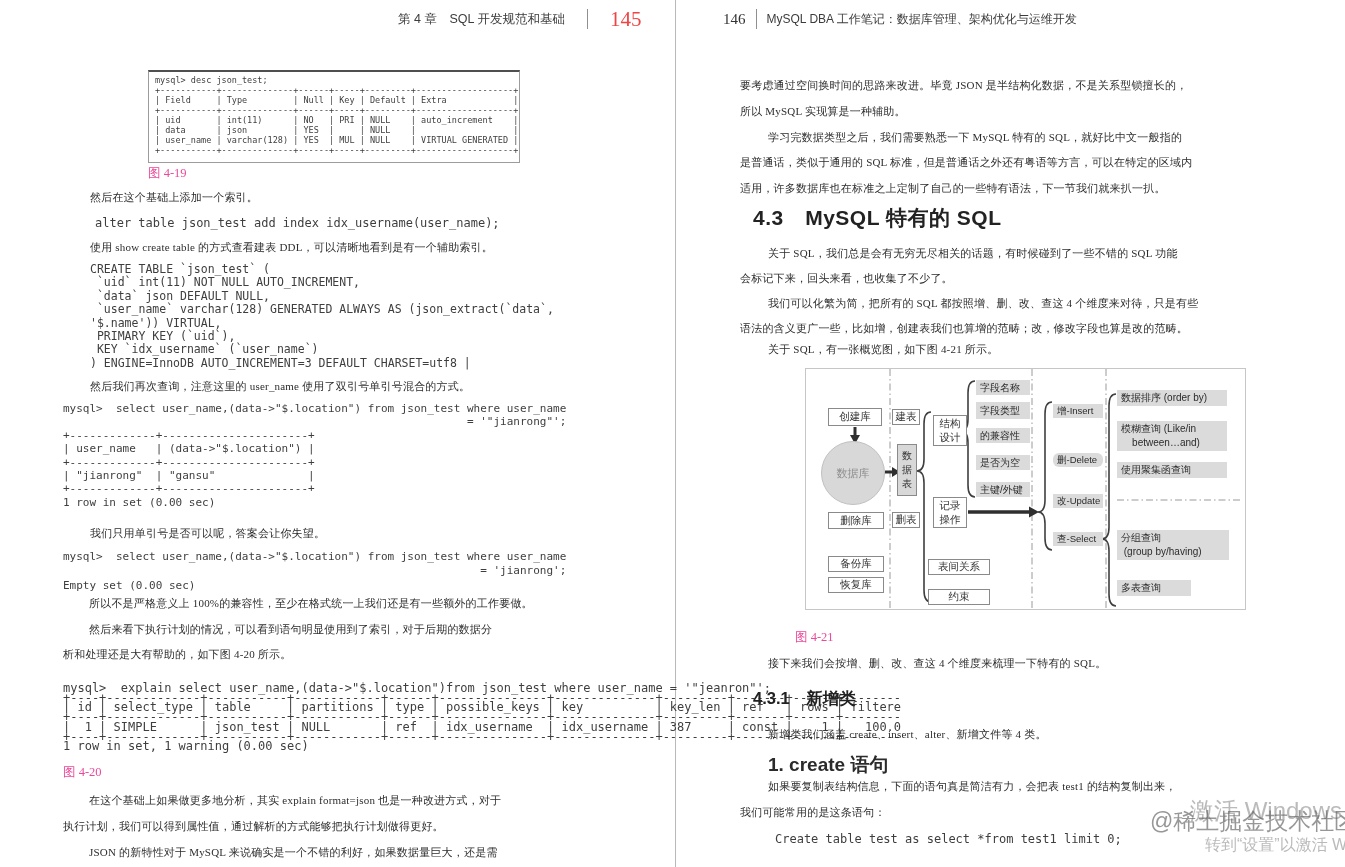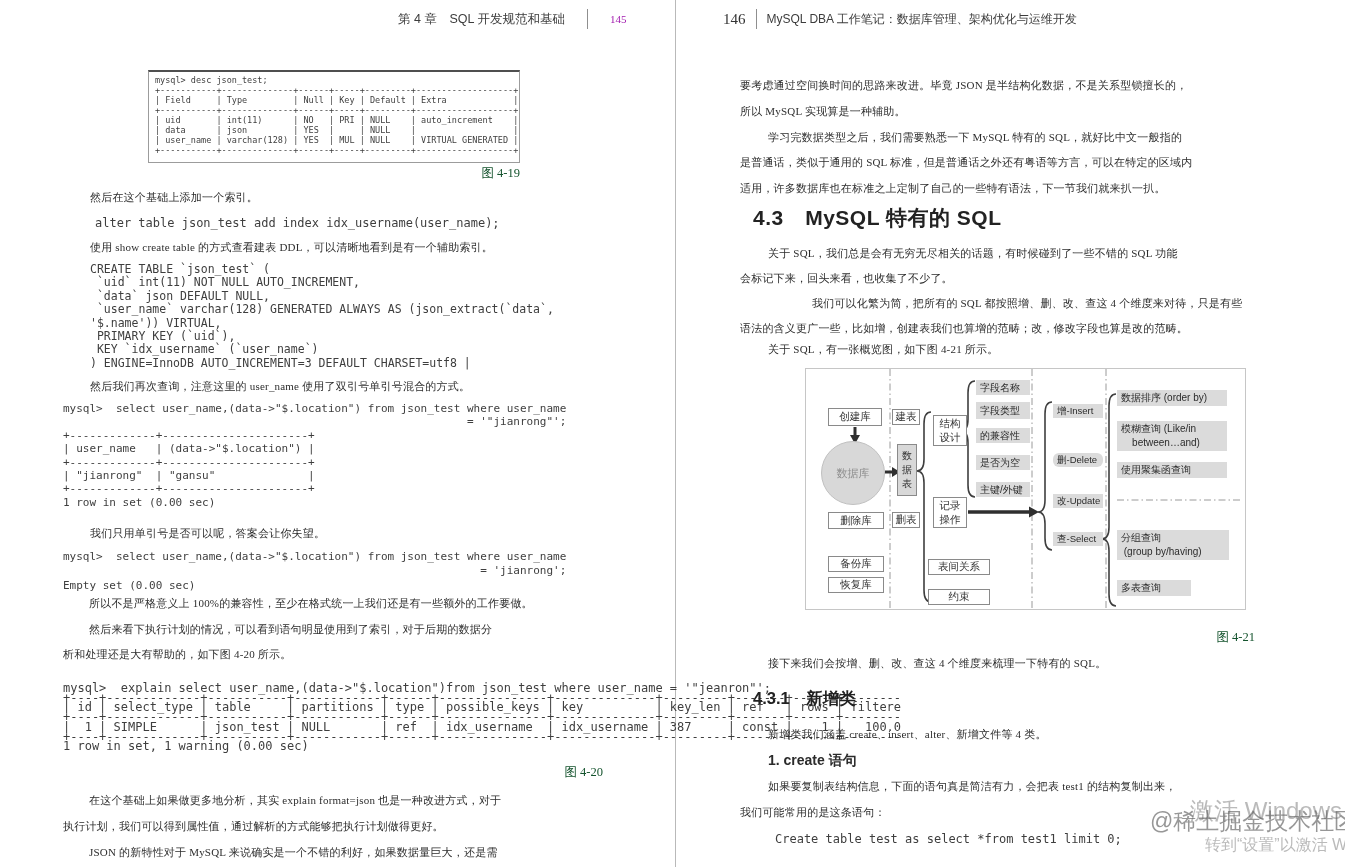--- a/index.html
+++ b/index.html
@@ -1,21 +1,21 @@
 <!DOCTYPE html>
 <html><head>
 <meta charset="utf-8">
 <style>
   html,body{margin:0;padding:0;}
   body{width:1345px;height:867px;position:relative;background:#ffffff;overflow:hidden;
        font-family:"Liberation Serif","DejaVu Serif",serif;color:#2d2d2d;}
   .abs{position:absolute;}
   .tline{position:absolute;white-space:nowrap;font-size:11px;letter-spacing:.2px;color:#2d2d2d;font-family:Liberation Serif, serif;}
   .mono{position:absolute;font-family:"DejaVu Sans Mono",monospace;white-space:pre;color:#3e3e3e;}
-  .caption{position:absolute;text-align:right;font-size:12.5px;color:#14532d;}
+  .caption{position:absolute;text-align:left;font-size:12.5px;color:#ec4899;}
   .sans{font-family:"Liberation Sans",sans-serif;}
   .pagediv{position:absolute;left:675px;top:0;width:1px;height:867px;background:#b9b9b9;}
   .hdrbar{width:1px;height:20px;background:#8f8f8f;}
   .fig19{position:absolute;left:148px;top:70px;width:372px;height:93px;background:#fff;
          border:1px solid #9c9c9c;border-top:2.5px solid #4f4f4f;padding:3px 6px;box-sizing:border-box;}
   .fig19 pre{margin:0;font-family:"DejaVu Sans Mono",monospace;font-size:8.5px;line-height:10px;color:#3e3e3e;}
   .figwrap{position:absolute;left:795px;top:366px;width:460px;height:246px;}
   .fbox{position:absolute;border:1px solid #8a8a8a;background:#fff;color:#333;
         font:10.5px/1.25 "Liberation Sans",sans-serif;display:flex;align-items:center;justify-content:center;
         text-align:center;white-space:pre;box-sizing:border-box;}
@@ -27,21 +27,21 @@
   .wm{position:absolute;font-family:"Liberation Sans",sans-serif;white-space:nowrap;}
 </style>
 </head>
 <body>
 
 <div class="pagediv"></div>
 
 <div class="abs" style="left:398px;top:8px;height:22px;display:flex;align-items:center;gap:22px;">
   <span class="sans" style="font-size:12.5px;color:#3c3c3c;">第 4 章　SQL 开发规范和基础</span>
   <span class="hdrbar"></span>
-  <span style="font-size:11px;color:#a21caf;">145</span>
+  <span style="font-size:21px;color:#ef4444;">145</span>
 </div>
 
 <div class="fig19">
   <pre>mysql&gt; desc json_test;
 +-----------+--------------+------+-----+---------+-------------------+
 | Field     | Type         | Null | Key | Default | Extra             |
 +-----------+--------------+------+-----+---------+-------------------+
 | uid       | int(11)      | NO   | PRI | NULL    | auto_increment    |
 | data      | json         | YES  |     | NULL    |                   |
 | user_name | varchar(128) | YES  | MUL | NULL    | VIRTUAL GENERATED |
@@ -95,21 +95,21 @@
 </div>
 
 <div class="tline" style="left:740px;top:78px;">要考虑通过空间换时间的思路来改进。毕竟 JSON 是半结构化数据，不是关系型锁擅长的，</div>
 <div class="tline" style="left:740px;top:104px;">所以 MySQL 实现算是一种辅助。</div>
 <div class="tline" style="left:768px;top:130px;">学习完数据类型之后，我们需要熟悉一下 MySQL 特有的 SQL，就好比中文一般指的</div>
 <div class="tline" style="left:740px;top:155px;">是普通话，类似于通用的 SQL 标准，但是普通话之外还有粤语等方言，可以在特定的区域内</div>
 <div class="tline" style="left:740px;top:181px;">适用，许多数据库也在标准之上定制了自己的一些特有语法，下一节我们就来扒一扒。</div>
 <div class="abs sans" style="left:753px;top:204px;font-size:21px;font-weight:bold;letter-spacing:.5px;color:#222;white-space:nowrap;">4.3　MySQL 特有的 SQL</div>
 <div class="tline" style="left:768px;top:246px;">关于 SQL，我们总是会有无穷无尽相关的话题，有时候碰到了一些不错的 SQL 功能</div>
 <div class="tline" style="left:740px;top:271px;">会标记下来，回头来看，也收集了不少了。</div>
-<div class="tline" style="left:768px;top:296px;margin-left:44px;">我们可以化繁为简，把所有的 SQL 都按照增、删、改、查这 4 个维度来对待，只是有些</div>
+<div class="tline" style="left:768px;top:296px;">我们可以化繁为简，把所有的 SQL 都按照增、删、改、查这 4 个维度来对待，只是有些</div>
 <div class="tline" style="left:740px;top:321px;">语法的含义更广一些，比如增，创建表我们也算增的范畴；改，修改字段也算是改的范畴。</div>
 <div class="tline" style="left:768px;top:342px;">关于 SQL，有一张概览图，如下图 4-21 所示。</div>
 
 <div class="figwrap">
   <svg width="460" height="246" style="position:absolute;left:0;top:0;">
     <rect x="10.5" y="2.5" width="440" height="241" fill="none" stroke="#c6c6c6" stroke-width="1"></rect>
     <line x1="95" y1="3" x2="95" y2="243" stroke="#9a9a9a" stroke-width="1" stroke-dasharray="7 3 1.5 3"></line>
     <line x1="237" y1="3" x2="237" y2="243" stroke="#9a9a9a" stroke-width="1" stroke-dasharray="7 3 1.5 3"></line>
     <line x1="311" y1="3" x2="311" y2="243" stroke="#9a9a9a" stroke-width="1" stroke-dasharray="7 3 1.5 3"></line>
     <line x1="322" y1="134" x2="446" y2="134" stroke="#9a9a9a" stroke-width="1" stroke-dasharray="7 3 1.5 3"></line>
@@ -164,20 +164,20 @@
   <div class="fgray" style="left:322px;top:164px;width:112px;height:30px;">分组查询
  (group by/having)</div>
   <div class="fgray" style="left:322px;top:214px;width:74px;height:16px;">多表查询</div>
 </div>
 
 <div class="caption" style="left:795px;top:629px;width:460px;">图 4-21</div>
 
 <div class="tline" style="left:768px;top:656px;">接下来我们会按增、删、改、查这 4 个维度来梳理一下特有的 SQL。</div>
 <div class="abs sans" style="left:753px;top:688px;font-size:16.5px;font-weight:bold;color:#222;white-space:nowrap;">4.3.1　新增类</div>
 <div class="tline" style="left:768px;top:727px;">新增类我们涵盖 create、insert、alter、新增文件等 4 类。</div>
-<div class="abs sans" style="left:768px;top:752px;font-size:14px;font-weight:bold;color:#2b2b2b;white-space:nowrap;">1. create 语句</div>
+<div class="abs sans" style="left:768px;top:752px;font-size:19px;font-weight:bold;color:#2b2b2b;white-space:nowrap;">1. create 语句</div>
 <div class="tline" style="left:768px;top:779px;">如果要复制表结构信息，下面的语句真是简洁有力，会把表 test1 的结构复制出来，</div>
 <div class="tline" style="left:740px;top:805px;">我们可能常用的是这条语句：</div>
 <div class="mono" style="left:775px;top:832px;font-size:12px;">Create table test as select *from test1 limit 0;</div>
 
 <div class="wm" style="left:1190px;top:795px;font-size:24px;color:rgba(140,140,140,.6);">激活 Windows</div>
 <div class="wm" style="left:1150px;top:806px;font-size:23px;color:rgba(95,95,95,.65);">@稀土掘金技术社区</div>
 <div class="wm" style="left:1205px;top:835px;font-size:16px;color:rgba(140,140,140,.6);">转到“设置”以激活 Winc</div>
 
 </body></html>

